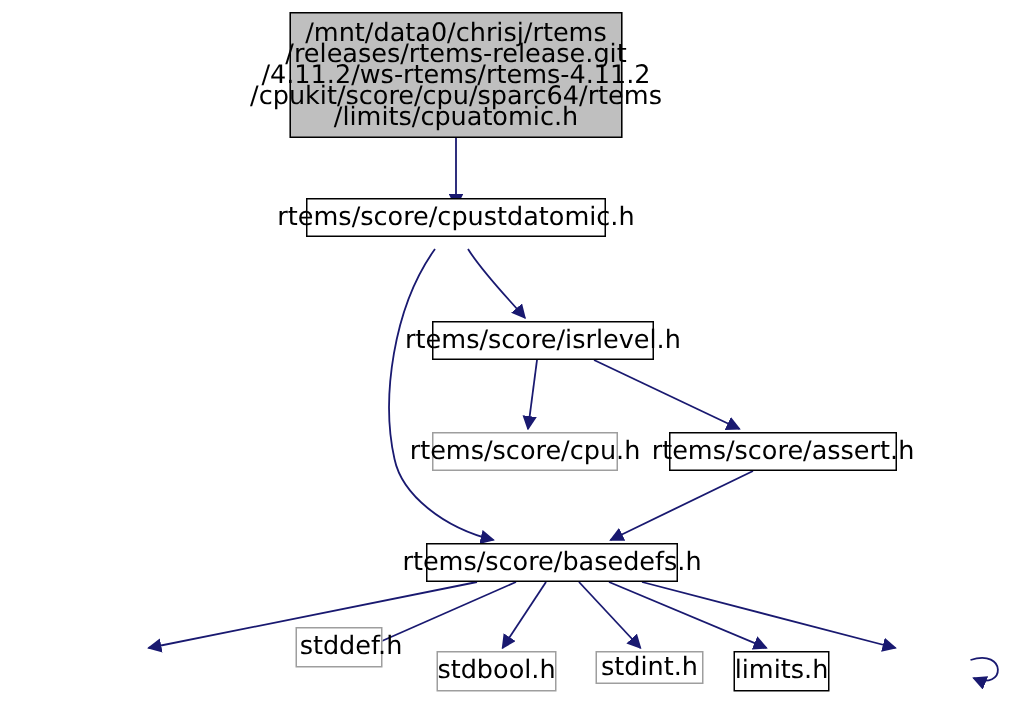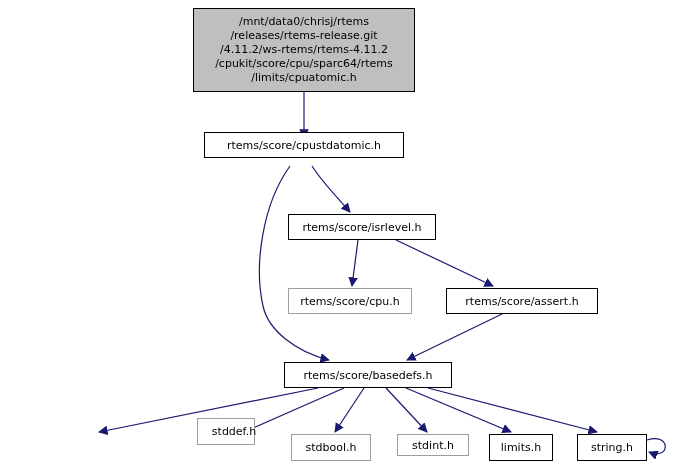--- a/index.html
+++ b/index.html
@@ -13,21 +13,21 @@
   svg.edges{
     position:absolute;left:0;top:0;width:685px;height:470px;
     pointer-events:none;
   }
   .edge{stroke:#191970;stroke-width:1.2;fill:none;}
   .node{
     position:absolute;
     box-sizing:border-box;
     display:flex;align-items:center;justify-content:center;
     text-align:center;
-    font-size:11px;line-height:13px;color:#000000;
+    font-size:17px;line-height:13px;color:#000000;
     background:#ffffff;
     border:1px solid #000000;
     white-space:nowrap;
   }
   .node.filled{background:#bfbfbf;white-space:normal;}
   .node.gray-border{border-color:#9e9e9e;}
   .node .multiline div{line-height:14px;}
 </style>
 </head>
 <body>
@@ -95,17 +95,14 @@
   </div>
 
   <div class="node gray-border" style="left:397px;top:434px;width:72px;height:22px;">
     <span>stdint.h</span>
   </div>
 
   <div class="node" style="left:489px;top:434px;width:64px;height:27px;justify-content:center;">
     <span>limits.h</span>
   </div>
 
-  <div class="node" style="left:577px;top:434px;width:70px;height:27px;">
-    <span>string.h</span>
-  </div>
 
 </div>
 
 </body></html>

